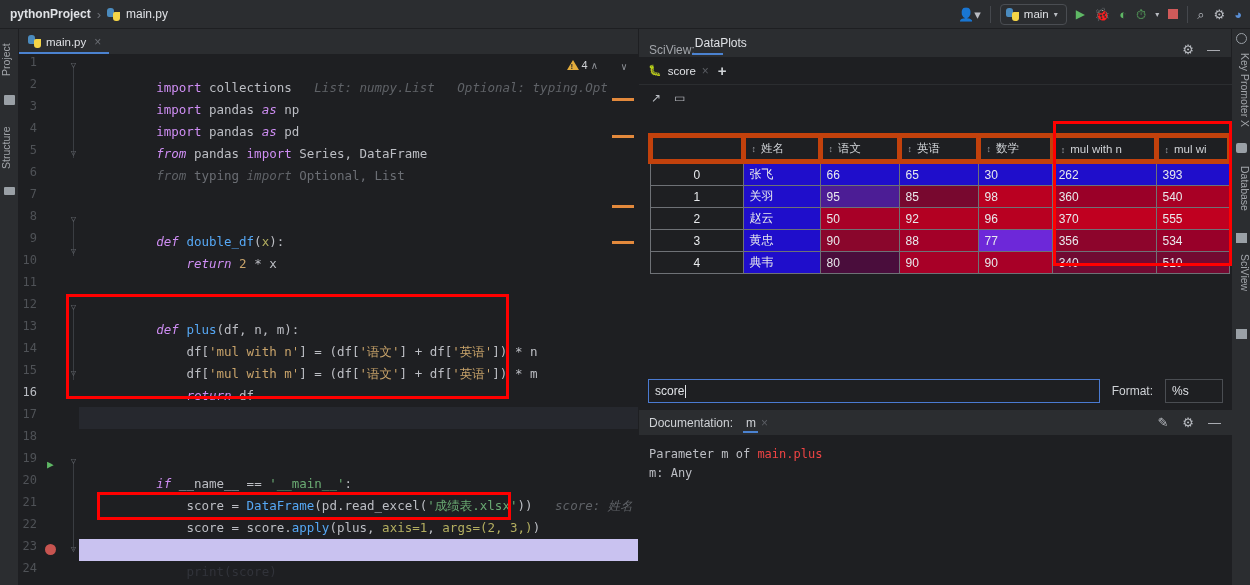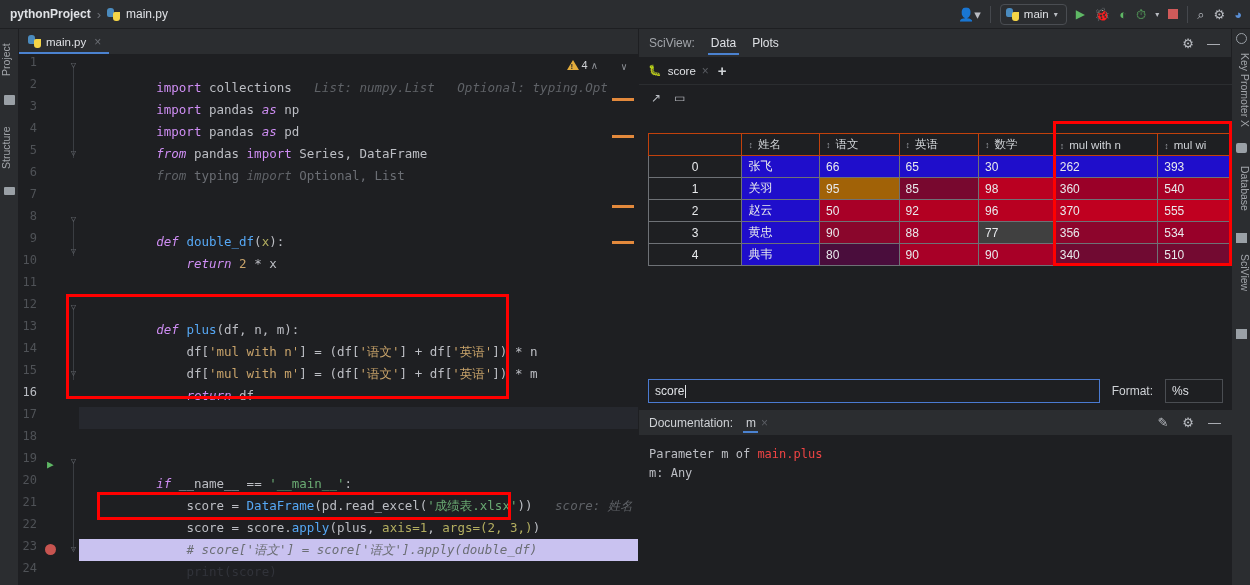--- a/index.html
+++ b/index.html
@@ -139,41 +139,41 @@
   .mark-stripe { position:absolute; right:4px; width:22px; height:3px; background:#e3893c; }
 
   .redbox { position:absolute; border:3px solid #f00; pointer-events:none; }
 
   
   .sci {
     position:absolute; left:638px; top:29px; width:593px; height:556px; background:#2b2d30;
     border-left:1px solid #1e1f22;
   }
   .sci-head {
-    height:28px; display:flex; align-items:center; padding-left:10px; gap:16px;
+    height:28px; display:flex; align-items:flex-end; padding-left:10px; 
     background:#2b2d30;
   }
   .sci-title { font-size:12px; color:#a2a5aa; }
   .sci-tab { font-size:12px; color:#dfe1e5; position:relative; height:28px; display:flex; align-items:center; }
   .sci-tab.active::after { content:""; position:absolute; left:-3px; right:-3px; bottom:2px; height:2px; background:#4b82d0; }
   .sci-head-right { margin-left:auto; display:flex; align-items:center; gap:13px; padding-right:11px; color:#b9bcc2; font-size:13px; }
 
   .sci-body { position:absolute; top:28px; left:0; width:593px; height:528px; background:#1e1f22; }
   .dtabs { height:28px; display:flex; align-items:center; padding-left:9px; gap:9px; border-bottom:1px solid #2b2d30; }
   .dtab { display:flex; align-items:center; gap:6px; font-size:11.5px; color:#dfe1e5; }
   .bug-ico { color:#b9bcc2; font-size:11px; }
   .dtab-close { color:#5b5e64; font-size:12px; }
   .plus { color:#cfd2d6; font-size:15px; font-weight:bold; }
 
   .tbl-toolbar { height:26px; display:flex; align-items:center; padding-left:12px; gap:13px; color:#b9bcc2; font-size:12px; }
 
   table.grid { border-collapse:collapse; font-family:"Liberation Sans", sans-serif; position:absolute; left:9px; top:76px; }
   table.grid th {
     background:#1e1f22; color:#cfd2d6; font-weight:normal; font-size:11.5px;
-    border:1px solid #c2410c; padding:3px 6px; text-align:left; height:22px;
+    border:5px solid #c2410c; padding:3px 6px; text-align:left; height:22px;
   }
   table.grid th .sorter { color:#9a9da3; font-size:9px; margin-right:5px; }
   table.grid td {
     border:1px solid #6e7176; padding:2px 6px; font-size:12px; color:#e8eaed; height:20px;
   }
   td.idx { background:#1e1f22; color:#cfd2d6; text-align:center; border-color:#5a5d63; }
 
   .srchrow { position:absolute; left:9px; top:322px; width:575px; display:flex; align-items:center; gap:12px; }
   .srchbox {
     flex:1; height:24px; background:#1e1f22; border:1px solid #4a7ad1; color:#dfe1e5;
@@ -342,21 +342,21 @@
         <div class="cl" style="top:396px;">
           <span class="kw">if</span><span class="ident"> </span><span class="ident">__name__</span><span class="ident"> == </span><span class="str">'__main__'</span><span class="ident">:</span>
         </div>
         <div class="cl" style="top:418px;">
           <span>    </span><span class="ident">score</span><span class="ident"> = </span><span class="fn">DataFrame</span><span class="ident">(</span><span class="ident">pd</span><span class="ident">.</span><span class="ident">read_excel</span><span class="ident">(</span><span class="str">'成绩表.xlsx'</span><span class="ident">))</span><span class="dim">   </span><span class="dim">score: 姓名   语文   英</span>
         </div>
         <div class="cl" style="top:440px;">
           <span>    </span><span class="ident">score</span><span class="ident"> = </span><span class="ident">score</span><span class="ident">.</span><span class="fn">apply</span><span class="ident">(</span><span class="ident">plus</span><span class="ident">, </span><span class="param">axis=1</span><span class="ident">, </span><span class="param">args=(2, 3,)</span><span class="ident">)</span>
         </div>
         <div class="cl" style="top:462px;">
-          <span>    </span><span class="cmt"># score['语文'] = score['语文'].apply(double_df)</span>
+          <span>    </span>
         </div>
         <div class="cl" style="top:484px;">
           <span class="drk">    </span><span class="drk">print</span><span class="drk">(</span><span class="drk">score</span><span class="drk">)</span>
         </div>
         <div class="cl" style="top:528px;">
           
         </div>
       </div>
 
       <div class="warn-badge" style="right:40px;top:4px;">
@@ -421,41 +421,41 @@
             <td style="background:#1f0ecb">张飞</td>
             <td style="background:#1f0ecb">66</td>
             <td style="background:#1f0ecb">65</td>
             <td style="background:#1f0ecb">30</td>
             <td style="background:#1f0ecb">262</td>
             <td style="background:#1f0ecb">393</td>
           </tr>
           <tr>
             <td class="idx">1</td>
             <td style="background:#1f0ecb">关羽</td>
-            <td style="background:#a16207">95</td>
+            <td style="background:#4c1d95">95</td>
             <td style="background:#78082f">85</td>
             <td style="background:#ba0021">98</td>
             <td style="background:#9a0028">360</td>
             <td style="background:#a80025">540</td>
           </tr>
           <tr>
             <td class="idx">2</td>
             <td style="background:#1f0ecb">赵云</td>
             <td style="background:#a80027">50</td>
             <td style="background:#b30022">92</td>
             <td style="background:#b80021">96</td>
             <td style="background:#c00020">370</td>
             <td style="background:#c00020">555</td>
           </tr>
           <tr>
             <td class="idx">3</td>
             <td style="background:#1f0ecb">黄忠</td>
             <td style="background:#8a062c">90</td>
             <td style="background:#a30028">88</td>
-            <td style="background:#404040">77</td>
+            <td style="background:#6d28d9">77</td>
             <td style="background:#8d052c">356</td>
             <td style="background:#980029">534</td>
           </tr>
           <tr>
             <td class="idx">4</td>
             <td style="background:#1f0ecb">典韦</td>
             <td style="background:#4a0d3c">80</td>
             <td style="background:#a80027">90</td>
             <td style="background:#a80027">90</td>
             <td style="background:#700a32">340</td>

